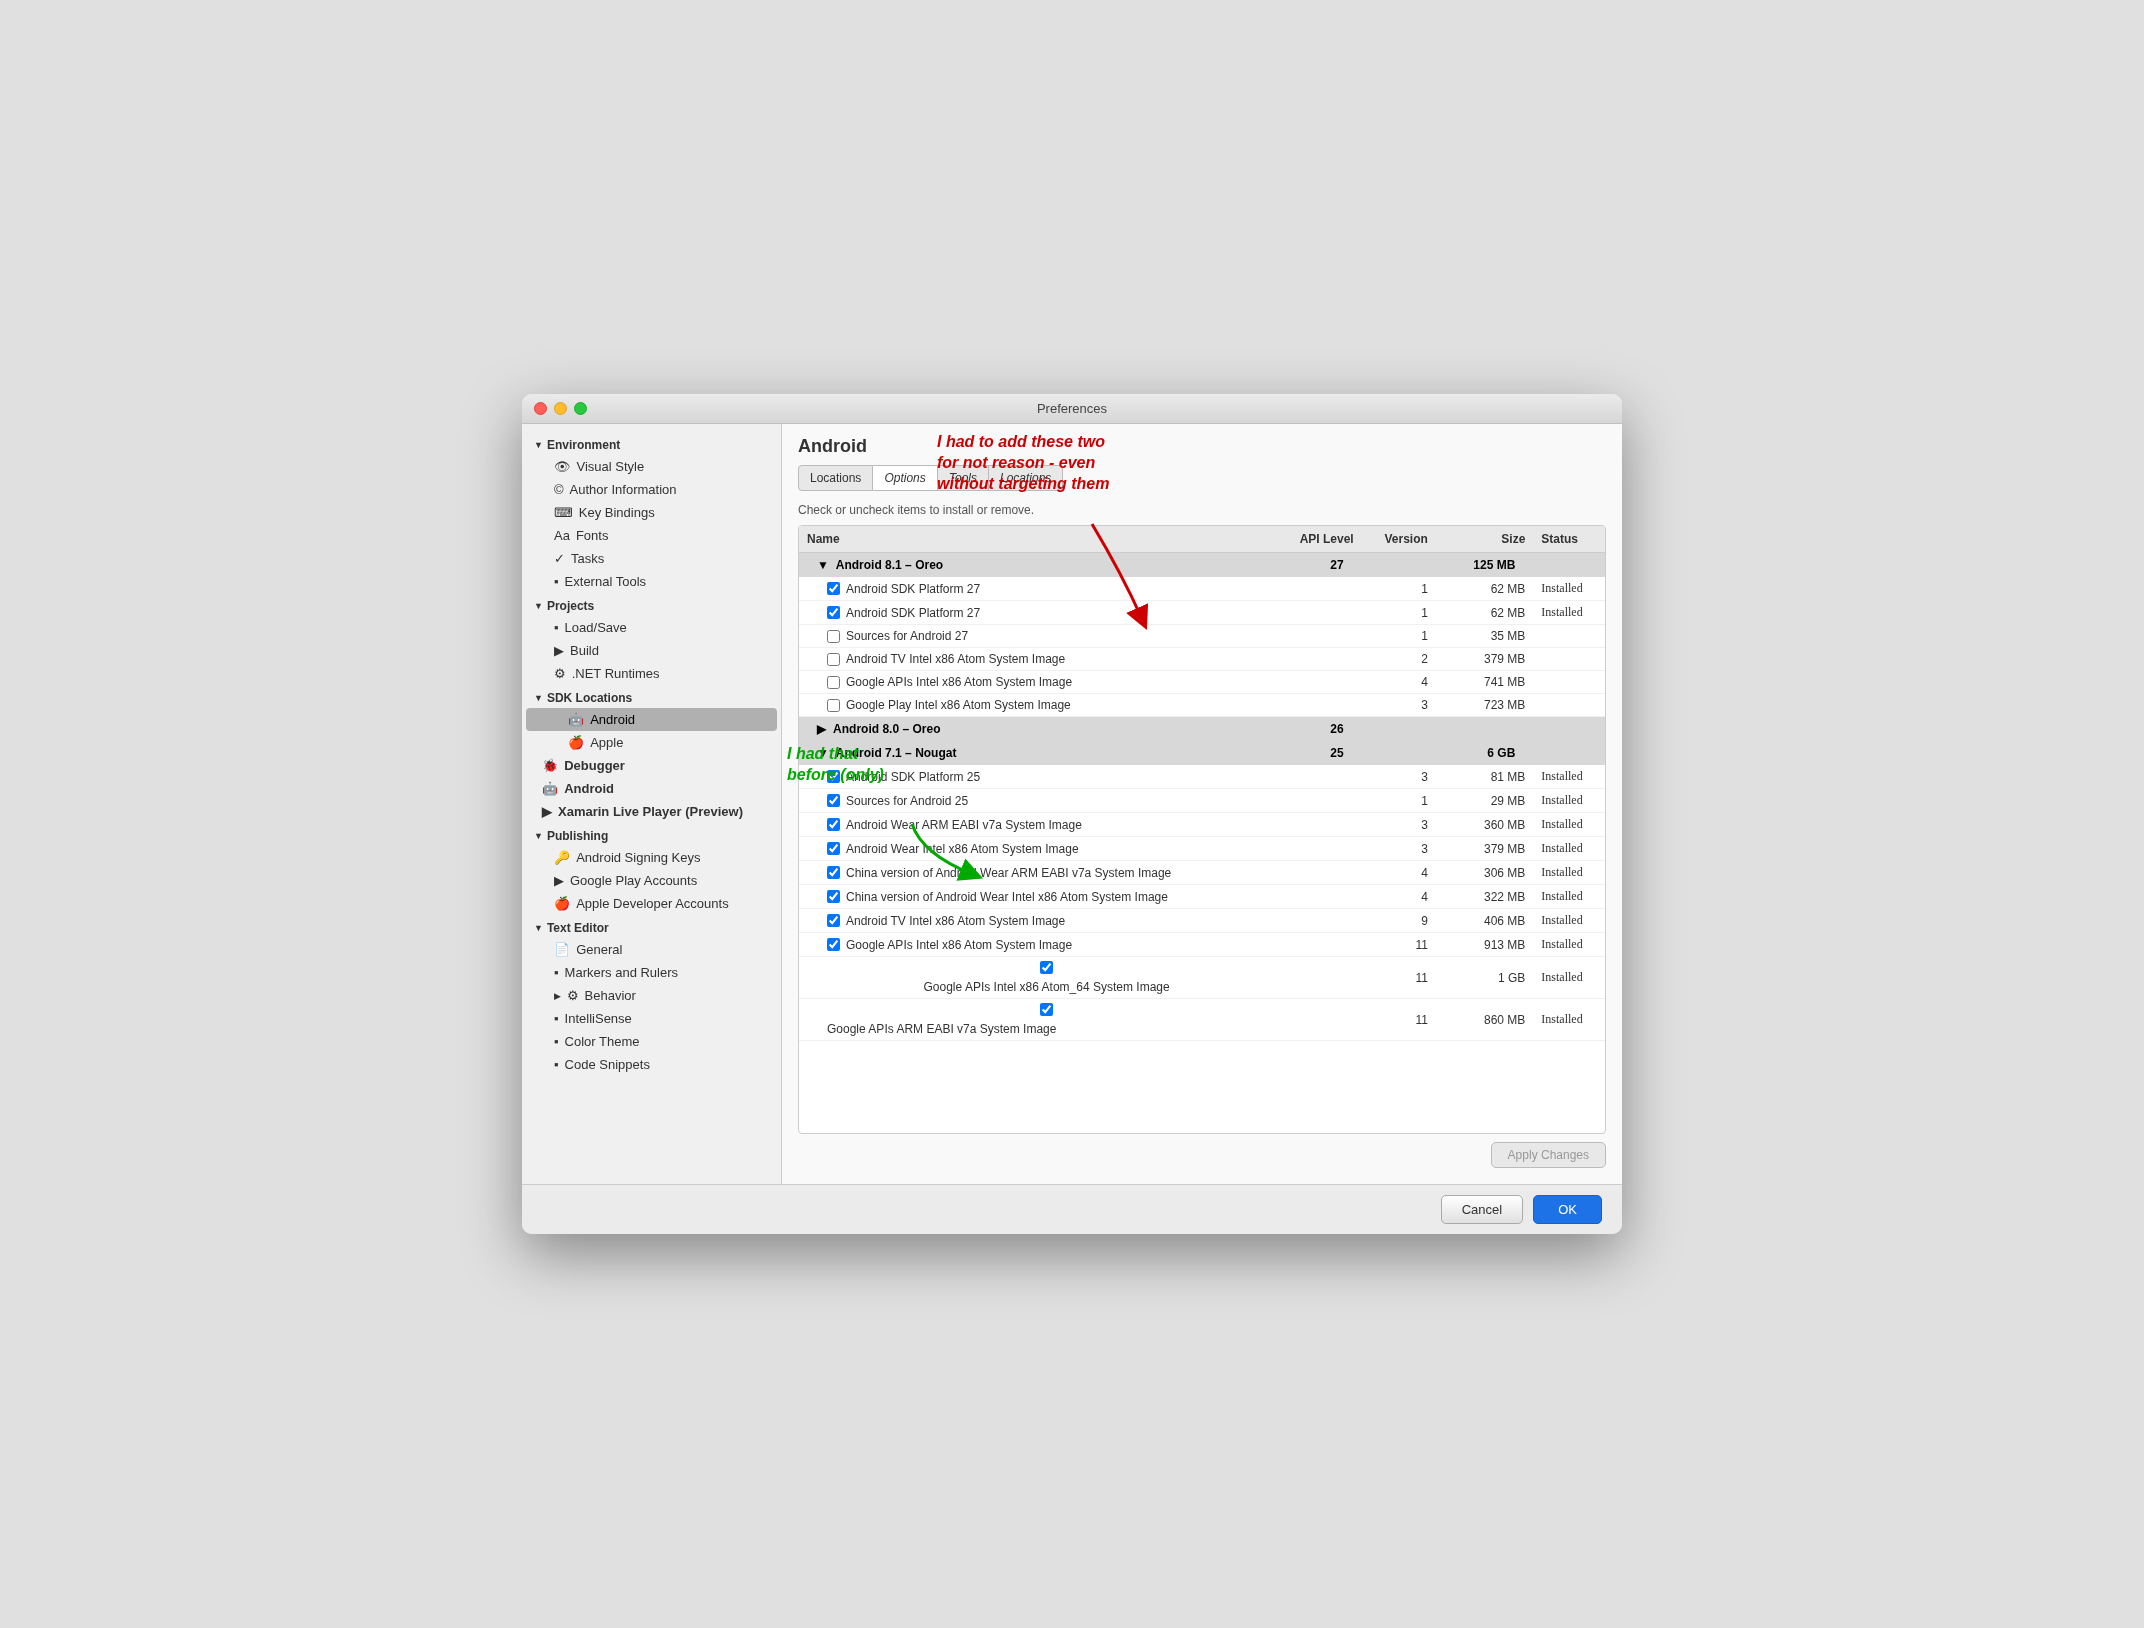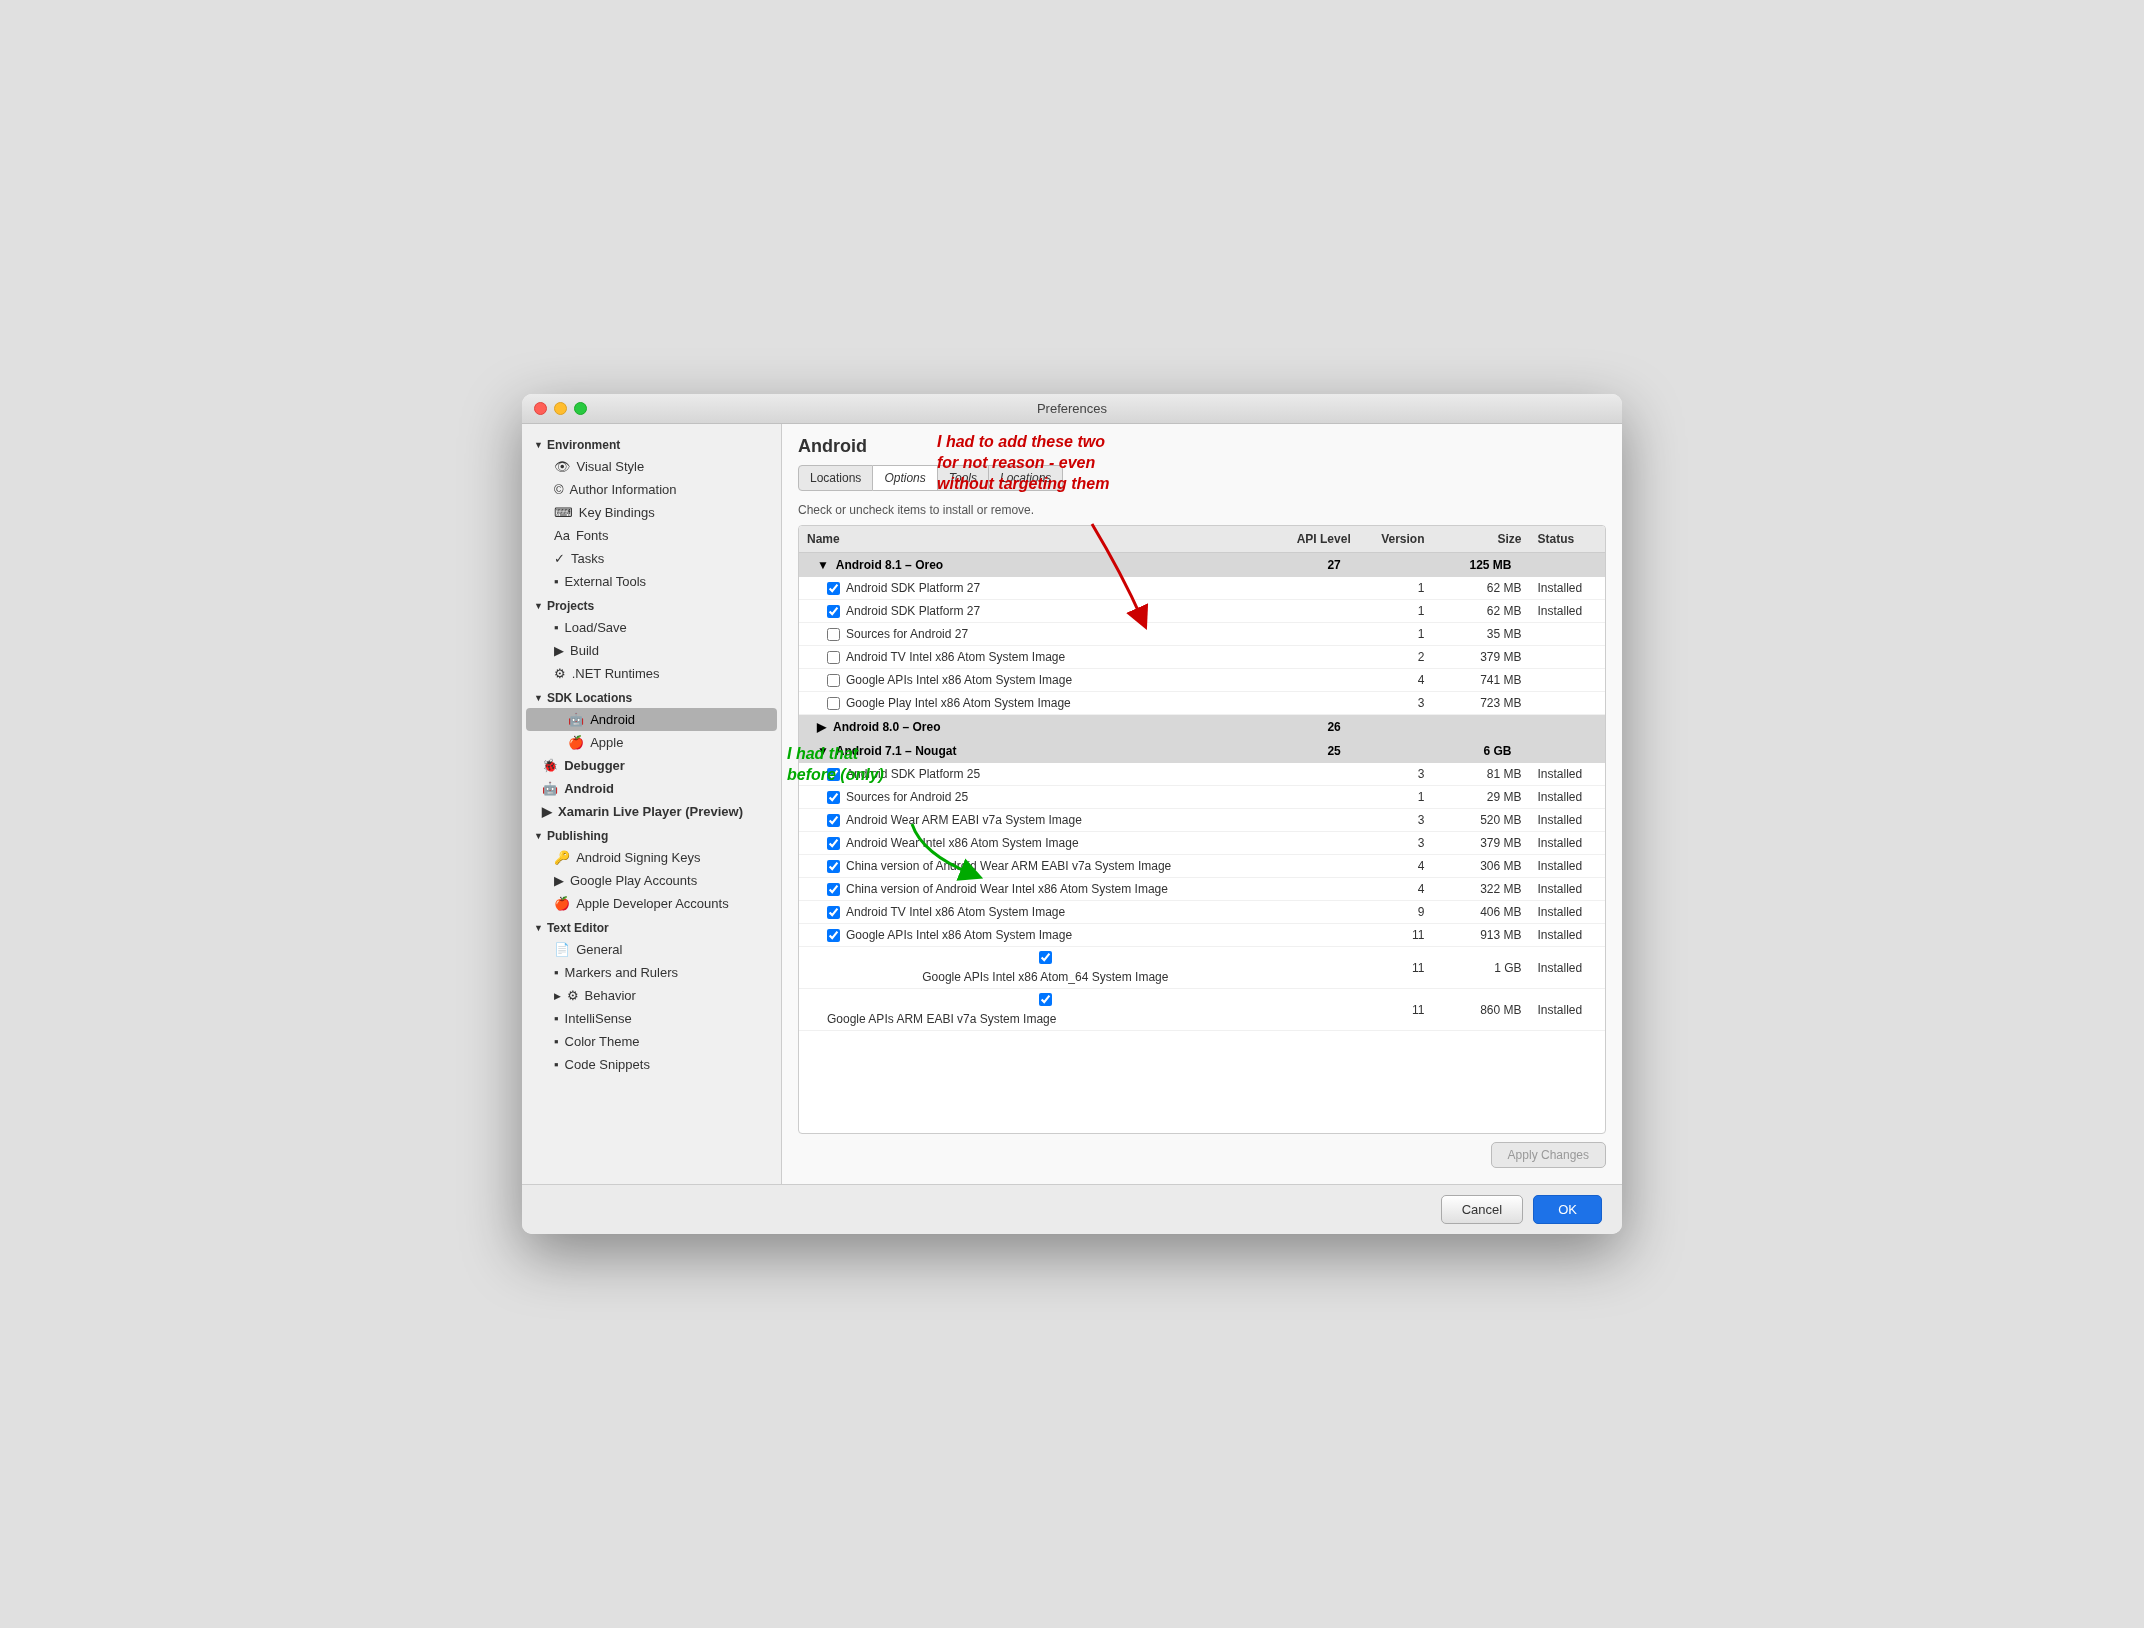--- a/index.html
+++ b/index.html
@@ -158,21 +158,21 @@
     .group-row td {
       padding: 5px 18px;
       font-weight: 600;
       font-size: 12px;
     }
     .item-row td {
       padding: 4px 8px;
       border-bottom: 1px solid #f0f0f0;
       color: #333;
     }
-    .status-installed { color: #555; }
+    .status-installed { color: #555; font-family: Liberation Serif, serif; }
     .apply-row {
       display: flex;
       justify-content: flex-end;
       padding: 8px 0 4px 0;
     }
     .btn-apply {
       padding: 5px 16px;
       background: #e8e8e8;
       border: 1px solid #bbb;
       border-radius: 5px;
@@ -557,21 +557,21 @@
       </tr>
                 <tr class="item-row">
         <td style="padding-left:28px;">
           <label style="display:flex;align-items:center;gap:6px;cursor:pointer;">
             <input type="checkbox" checked="" style="margin: 0px;">
             <span>Android Wear ARM EABI v7a System Image</span>
           </label>
         </td>
         <td class="num-col"></td>
         <td class="num-col">3</td>
-        <td class="num-col">520 MB</td>
+        <td class="num-col">360 MB</td>
         <td class="status-installed">Installed</td>
       </tr>
                 <tr class="item-row">
         <td style="padding-left:28px;">
           <label style="display:flex;align-items:center;gap:6px;cursor:pointer;">
             <input type="checkbox" checked="" style="margin: 0px;">
             <span>Android Wear Intel x86 Atom System Image</span>
           </label>
         </td>
         <td class="num-col"></td>

